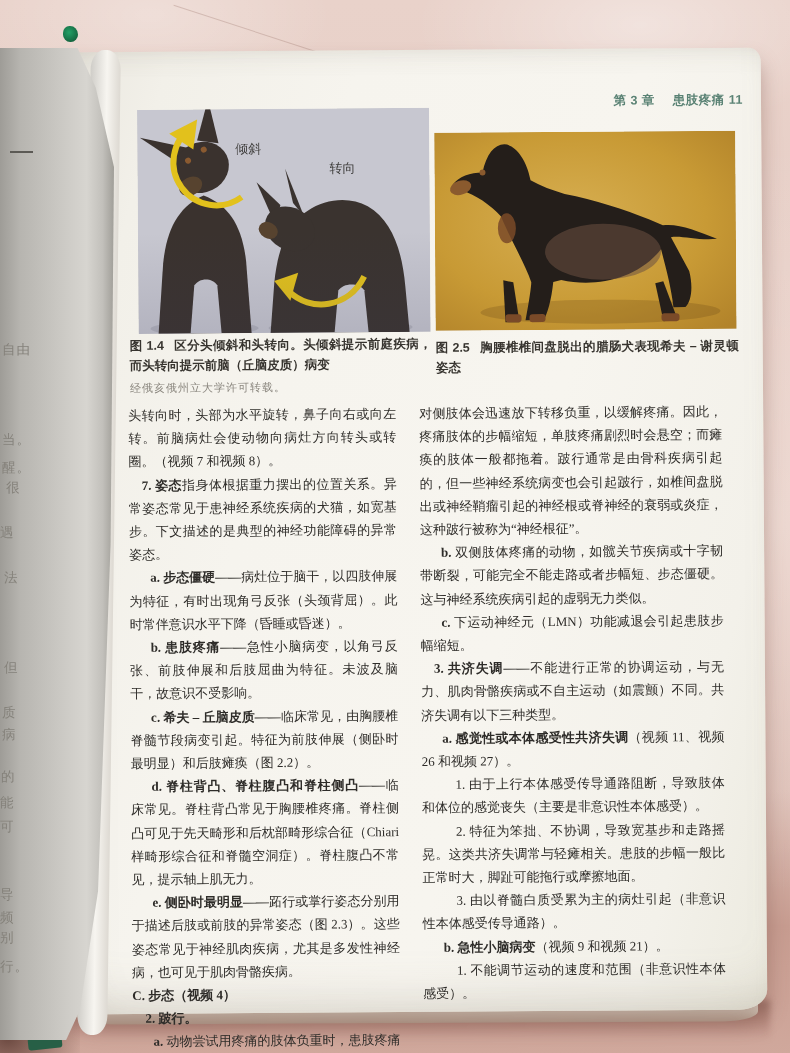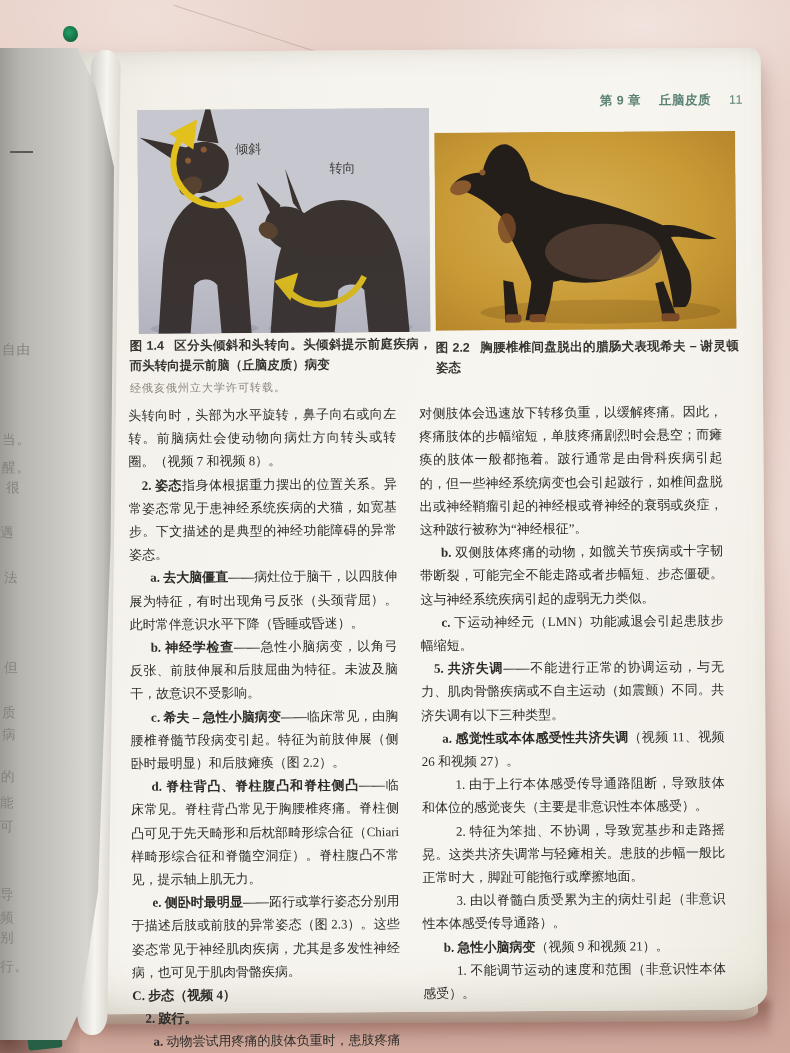--- a/index.html
+++ b/index.html
@@ -73,21 +73,21 @@
     position:absolute;left:63px;top:26px;width:15px;height:16px;z-index:6;
     background:radial-gradient(circle at 40% 40%, #23a066,#13603c 80%);
     border-radius:45% 55% 50% 50%;
   }
   
   .page-header{
     position:absolute;top:44px;left:0;right:18px;text-align:right;
     font-size:12.5px;font-weight:700;color:#5a8274;letter-spacing:.5px;
   }
   .page-header .hdr-title{margin-left:14px;}
-  .page-header .hdr-pageno{margin-left:14px;font-weight:400;}
+  .page-header .hdr-pageno{font-weight:700;}
   
   .figure{position:absolute;margin:0;}
   .fig1-art{left:82px;top:58px;width:292px;height:224px;box-shadow:0 0 0 1px rgba(120,120,130,.15) inset;}
   .fig2-art{left:379px;top:83px;width:301px;height:198px;box-shadow:0 0 0 1px rgba(150,110,40,.25) inset;}
   .figure svg{display:block;width:100%;height:100%;}
   .figcaption{
     position:absolute;font-weight:700;font-size:12.5px;line-height:20px;color:#37342f;
     text-align:justify;font-family:"Liberation Sans","DejaVu Sans",sans-serif;
   }
   .figcap-1{left:73px;top:284px;width:302px;}
@@ -123,22 +123,22 @@
 
   <div class="book-shadow"></div>
   <div class="corner-dark"></div>
   <div class="page-under-edge"></div>
   <div class="green-cover-bottom"></div>
   <div class="left-page-highlight"></div>
 
   <div class="page">
 
     <div class="page-header">
-      <span class="hdr-chapter">第 9 章</span>
-      <span class="hdr-title">丘脑皮质</span>
+      <span class="hdr-chapter">第 3 章</span>
+      <span class="hdr-title">患肢疼痛</span>
       <span class="hdr-pageno">11</span>
     </div>
 
     <figure class="figure fig1-art">
       <svg viewBox="0 0 292 224">
         <rect x="0" y="0" width="292" height="224" fill="#c7c7d0"></rect>
         <ellipse cx="66" cy="219" rx="54" ry="7" fill="rgba(40,40,60,.12)"></ellipse>
         <ellipse cx="202" cy="219" rx="72" ry="8" fill="rgba(40,40,60,.12)"></ellipse>
 
         <g>
@@ -226,40 +226,40 @@
         </g>
       </svg>
     </figure>
 
     <figcaption class="figcaption figcap-1">
       <span class="figno">图 1.4</span><span>区分头倾斜和头转向。头倾斜提示前庭疾病，而头转向提示前脑（丘脑皮质）病变</span>
       <div class="credit">经俄亥俄州立大学许可转载。</div>
     </figcaption>
 
     <figcaption class="figcaption figcap-2">
-      <span class="figno">图 2.2</span><span>胸腰椎椎间盘脱出的腊肠犬表现希夫 – 谢灵顿姿态</span>
+      <span class="figno">图 2.5</span><span>胸腰椎椎间盘脱出的腊肠犬表现希夫 – 谢灵顿姿态</span>
     </figcaption>
 
     <div class="col col-left" id="col-left">
         <div class="para ind0"><span>头转向时，头部为水平旋转，鼻子向右或向左转。前脑病灶会使动物向病灶方向转头或转圈。（视频 7 和视频 8）。</span></div>
-        <div class="para ind1"><span class="lead">2. 姿态</span><span>指身体根据重力摆出的位置关系。异常姿态常见于患神经系统疾病的犬猫，如宽基步。下文描述的是典型的神经功能障碍的异常姿态。</span></div>
-        <div class="para ind2"><span class="lead">a. 去大脑僵直——</span><span>病灶位于脑干，以四肢伸展为特征，有时出现角弓反张（头颈背屈）。此时常伴意识水平下降（昏睡或昏迷）。</span></div>
-        <div class="para ind2"><span class="lead">b. 神经学检查——</span><span>急性小脑病变，以角弓反张、前肢伸展和后肢屈曲为特征。未波及脑干，故意识不受影响。</span></div>
-        <div class="para ind2"><span class="lead">c. 希夫 – 急性小脑病变——</span><span>临床常见，由胸腰椎脊髓节段病变引起。特征为前肢伸展（侧卧时最明显）和后肢瘫痪（图 2.2）。</span></div>
+        <div class="para ind1"><span class="lead">7. 姿态</span><span>指身体根据重力摆出的位置关系。异常姿态常见于患神经系统疾病的犬猫，如宽基步。下文描述的是典型的神经功能障碍的异常姿态。</span></div>
+        <div class="para ind2"><span class="lead">a. 步态僵硬——</span><span>病灶位于脑干，以四肢伸展为特征，有时出现角弓反张（头颈背屈）。此时常伴意识水平下降（昏睡或昏迷）。</span></div>
+        <div class="para ind2"><span class="lead">b. 患肢疼痛——</span><span>急性小脑病变，以角弓反张、前肢伸展和后肢屈曲为特征。未波及脑干，故意识不受影响。</span></div>
+        <div class="para ind2"><span class="lead">c. 希夫 – 丘脑皮质——</span><span>临床常见，由胸腰椎脊髓节段病变引起。特征为前肢伸展（侧卧时最明显）和后肢瘫痪（图 2.2）。</span></div>
         <div class="para ind2"><span class="lead">d. 脊柱背凸、脊柱腹凸和脊柱侧凸——</span><span>临床常见。脊柱背凸常见于胸腰椎疼痛。脊柱侧凸可见于先天畸形和后枕部畸形综合征（Chiari 样畸形综合征和脊髓空洞症）。脊柱腹凸不常见，提示轴上肌无力。</span></div>
         <div class="para ind2"><span class="lead">e. 侧卧时最明显——</span><span>跖行或掌行姿态分别用于描述后肢或前肢的异常姿态（图 2.3）。这些姿态常见于神经肌肉疾病，尤其是多发性神经病，也可见于肌肉骨骼疾病。</span></div>
         <div class="para ind0"><span class="lead">C. 步态（视频 4）</span></div>
         <div class="para ind1"><span class="lead">2. 跛行。</span></div>
         <div class="para ind2"><span class="lead">a.</span><span> 动物尝试用疼痛的肢体负重时，患肢疼痛</span></div>
       </div>
     <div class="col col-right" id="col-right">
         <div class="para ind0"><span>对侧肢体会迅速放下转移负重，以缓解疼痛。因此，疼痛肢体的步幅缩短，单肢疼痛剧烈时会悬空；而瘫痪的肢体一般都拖着。跛行通常是由骨科疾病引起的，但一些神经系统病变也会引起跛行，如椎间盘脱出或神经鞘瘤引起的神经根或脊神经的衰弱或炎症，这种跛行被称为“神经根征”。</span></div>
         <div class="para ind2"><span class="lead">b.</span><span> 双侧肢体疼痛的动物，如髋关节疾病或十字韧带断裂，可能完全不能走路或者步幅短、步态僵硬。这与神经系统疾病引起的虚弱无力类似。</span></div>
         <div class="para ind2"><span class="lead">c.</span><span> 下运动神经元（LMN）功能减退会引起患肢步幅缩短。</span></div>
-        <div class="para ind1"><span class="lead">5. 共济失调——</span><span>不能进行正常的协调运动，与无力、肌肉骨骼疾病或不自主运动（如震颤）不同。共济失调有以下三种类型。</span></div>
+        <div class="para ind1"><span class="lead">3. 共济失调——</span><span>不能进行正常的协调运动，与无力、肌肉骨骼疾病或不自主运动（如震颤）不同。共济失调有以下三种类型。</span></div>
         <div class="para ind2"><span class="lead">a. 感觉性或本体感受性共济失调</span><span>（视频 11、视频 26 和视频 27）。</span></div>
         <div class="para ind3"><span>1. 由于上行本体感受传导通路阻断，导致肢体和体位的感觉丧失（主要是非意识性本体感受）。</span></div>
         <div class="para ind3"><span>2. 特征为笨拙、不协调，导致宽基步和走路摇晃。这类共济失调常与轻瘫相关。患肢的步幅一般比正常时大，脚趾可能拖行或摩擦地面。</span></div>
         <div class="para ind3"><span>3. 由以脊髓白质受累为主的病灶引起（非意识性本体感受传导通路）。</span></div>
         <div class="para ind2"><span class="lead">b. 急性小脑病变</span><span>（视频 9 和视频 21）。</span></div>
         <div class="para ind3"><span>1. 不能调节运动的速度和范围（非意识性本体感受）。</span></div>
       </div>
   </div>
 
   <div class="left-page" id="left-page">

